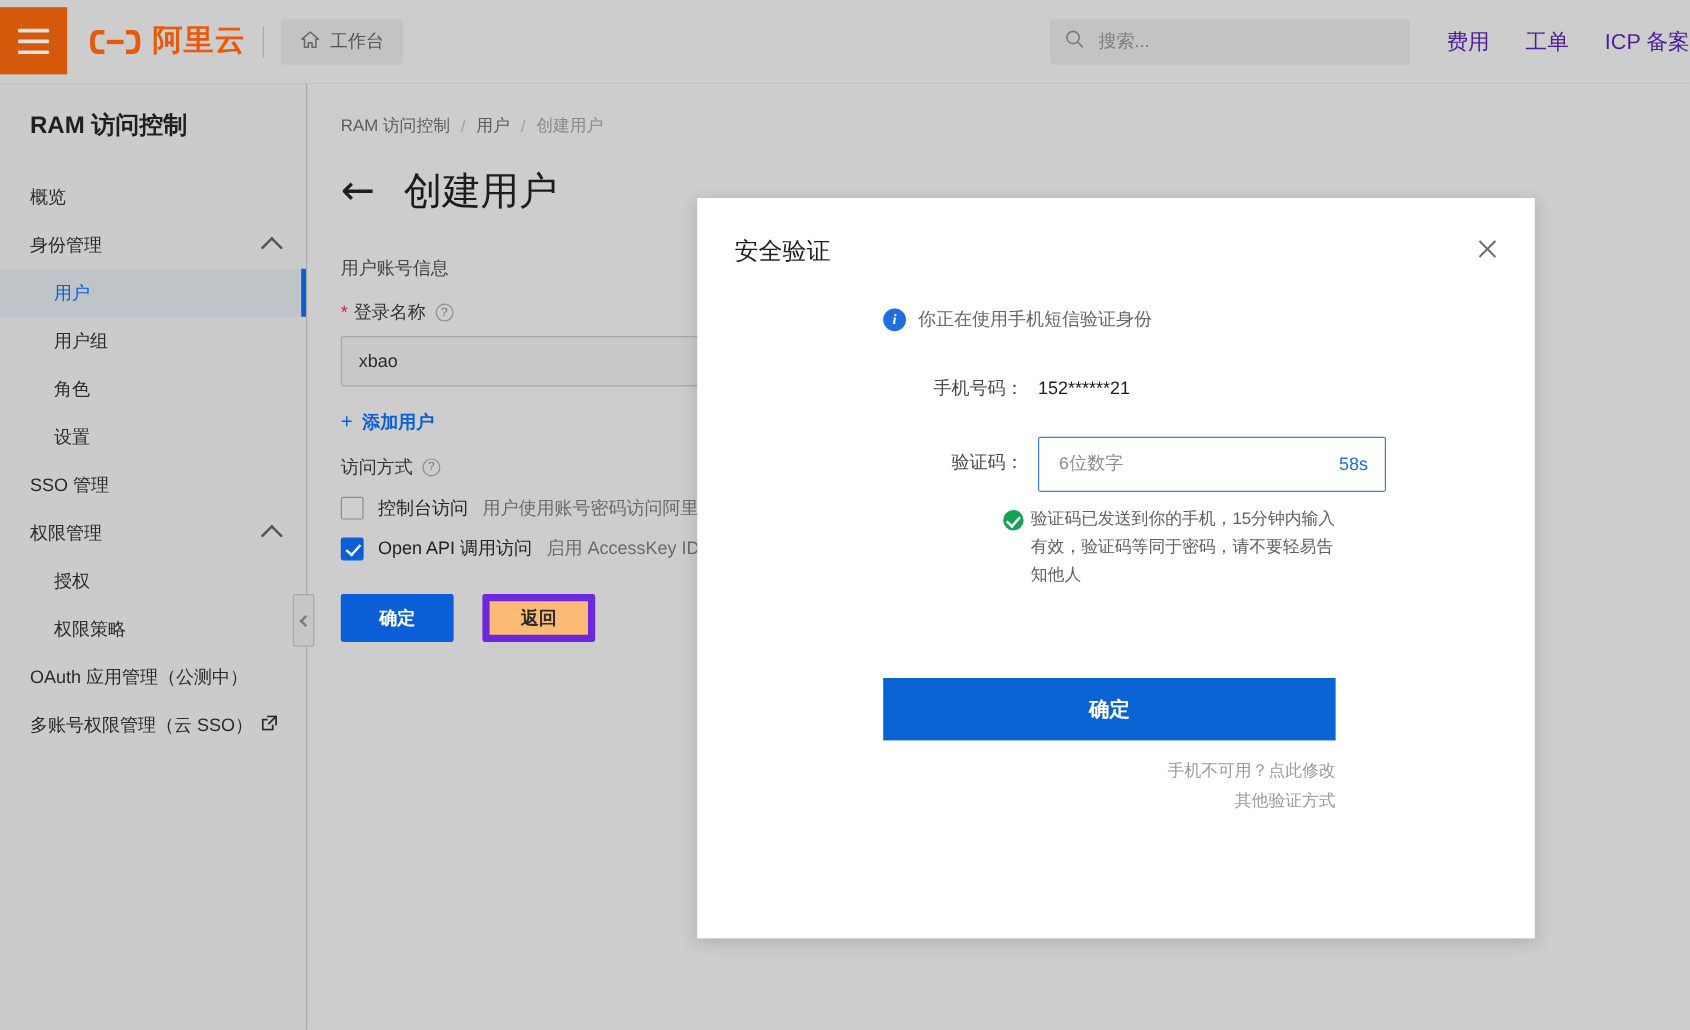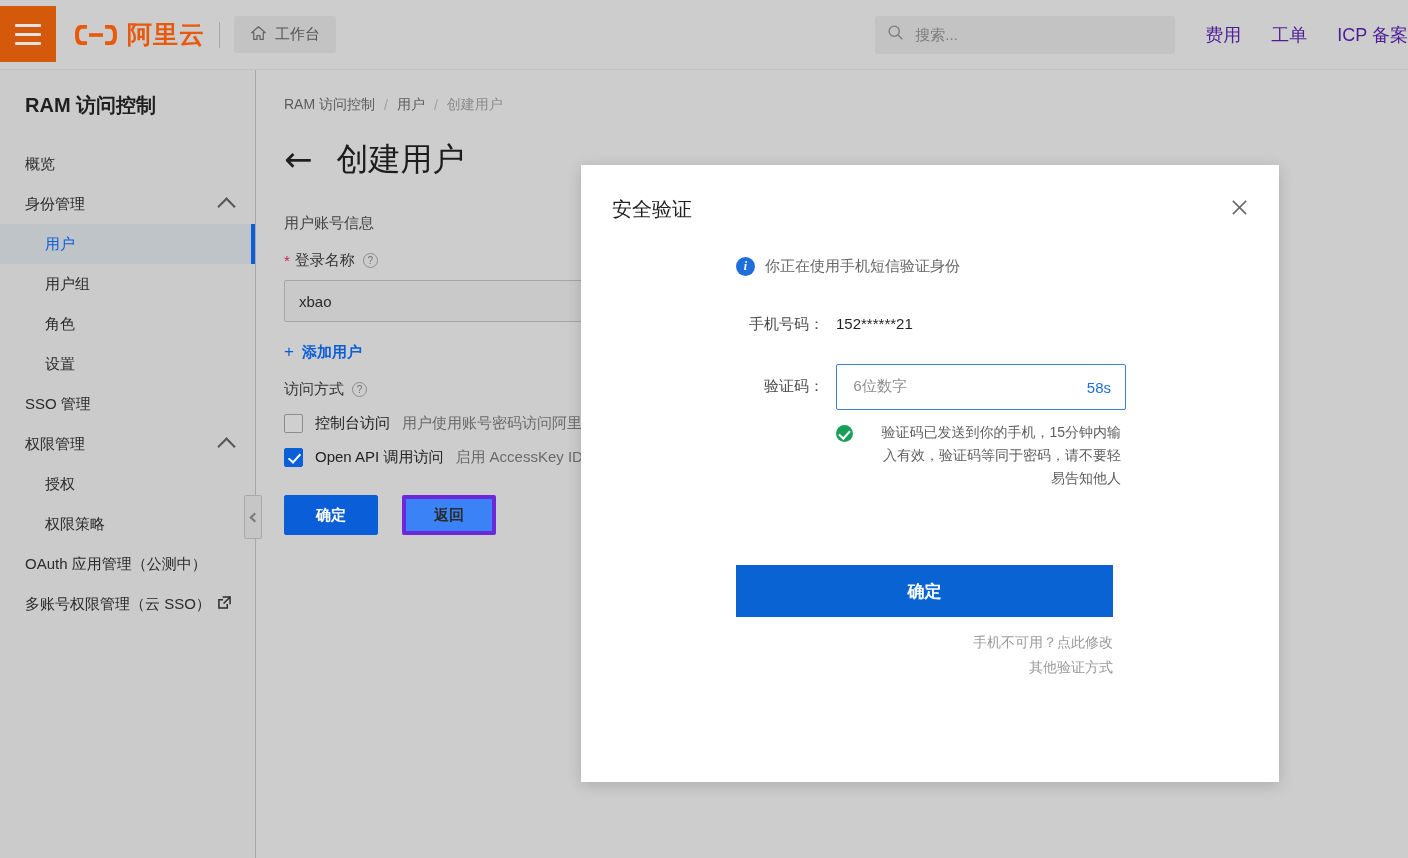--- a/index.html
+++ b/index.html
@@ -224,21 +224,21 @@
   .check-desc { color: #6a6a6a; }
 
   .btn-row { display: flex; gap: 24px; margin-top: 28px; }
   .btn {
     height: 40px; min-width: 94px;
     display: flex; align-items: center; justify-content: center;
     font-size: 15px; font-weight: 700;
     border-radius: 2px; cursor: pointer;
   }
   .btn-primary { background: #0a5ed7; color: #fff; border: 1px solid #0a5ed7; }
-  .btn-default { background: #3b82f6; color: #2b2b2b; border: 4px solid #6d28d9; }
+  .btn-default { background: #fdba74; color: #2b2b2b; border: 6px solid #6d28d9; }
 
   .collapse-handle {
     position: absolute; left: -13px; top: 425px;
     width: 18px; height: 44px;
     background: #c6c6c6;
     border: 1px solid #a9a9a9;
     border-radius: 2px;
     display: flex; align-items: center; justify-content: center;
     cursor: pointer;
   }
@@ -282,20 +282,21 @@
     width: 19px; height: 19px; border-radius: 50%;
     background: #1e6fd9; color: #fff;
     display: flex; align-items: center; justify-content: center;
     font-size: 12px; font-style: italic; font-weight: 700;
     font-family: "Liberation Serif", serif;
     flex: 0 0 auto;
   }
   .form-row {
     display: flex; align-items: flex-start;
     margin-top: 36px;
+    padding-left: 29px;
   }
   .form-row .rlabel {
     width: 255px; text-align: right;
     padding-right: 12px;
     font-size: 15px; color: #4a4a4a;
     line-height: 24px;
   }
   .phone-val { font-size: 15px; color: #1f1f1f; line-height: 24px; text-align: center; }
 
   .code-row { margin-top: 28px; }
@@ -315,24 +316,23 @@
   }
   .code-input input::placeholder { color: #8d8d8d; }
   .countdown {
     font-size: 15px; color: #1e6fd9;
     cursor: pointer; white-space: nowrap;
   }
   .code-hint {
     margin-left: 255px;
     margin-top: 11px;
     width: 285px;
-    display: flex; gap: 23px;
+    display: flex; gap: 6px;
     font-size: 14px; color: #5e5e5e;
     line-height: 1.65;
-    text-align: right;
   }
   .ok-icon {
     width: 17px; height: 17px; border-radius: 50%;
     background: #18a058; flex: 0 0 auto;
     position: relative; margin-top: 4px;
   }
   .ok-icon::after {
     content: ""; position: absolute;
     left: 5px; top: 3px;
     width: 5px; height: 9px;

